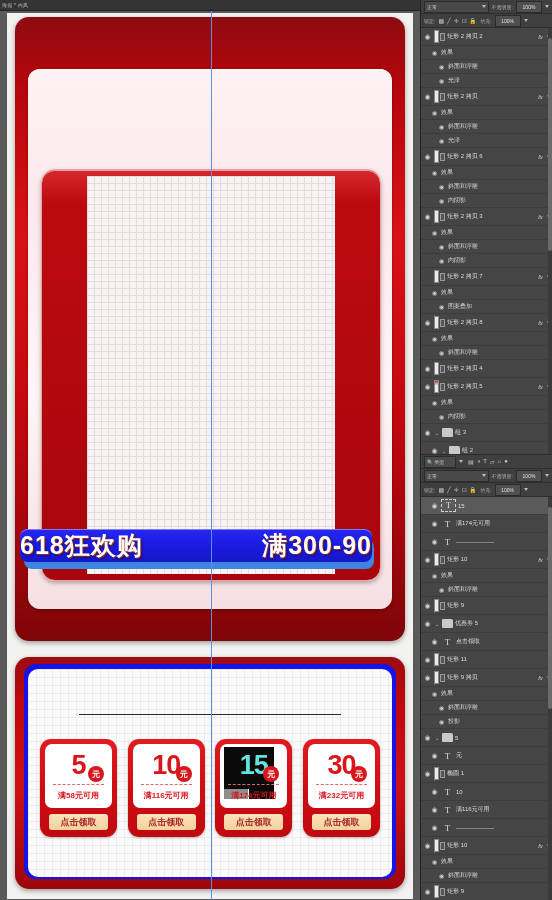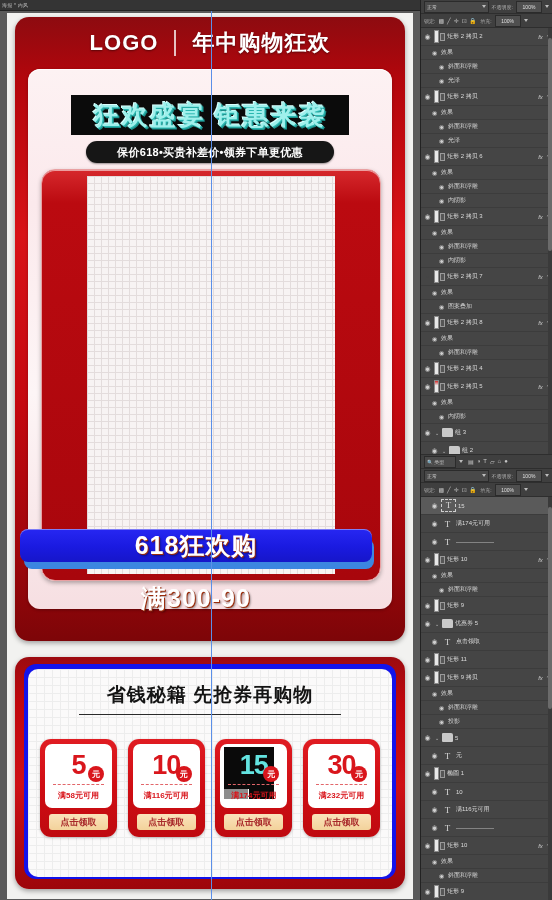--- a/index.html
+++ b/index.html
@@ -48,21 +48,21 @@
       background-color:#f7f3f3;
       background-image:linear-gradient(#e3dcdc 1px,transparent 1px),linear-gradient(90deg,#e3dcdc 1px,transparent 1px);
       background-size:7px 7px;}
 
   .bluebanner{position:absolute;left:5px;top:512px;width:355px;height:40px;}
   .bluebanner .shadow{position:absolute;left:4px;top:10px;width:350px;height:30px;border-radius:8px;
         background:#3c86e0;}
   .bluebanner .main{position:absolute;left:0;top:0;width:352px;height:33px;border-radius:8px;
         background:linear-gradient(180deg,#2727f2 0%,#1a1ae0 55%,#1616c9 100%);
         display:flex;align-items:center;justify-content:space-between;gap:20px;
-        box-shadow:inset 0 1px 0 rgba(255,255,255,.4);flex-direction:column;}
+        box-shadow:inset 0 1px 0 rgba(255,255,255,.4);}
   .bluebanner .t{font-size:25px;font-weight:bold;color:#fff;letter-spacing:1px;
         text-shadow:1px 1px 0 #9a2b0a,2px 2px 2px rgba(0,0,0,.35);}
 
   
   .card2{position:absolute;left:8px;top:644px;width:390px;height:232px;border-radius:14px;
          background:linear-gradient(180deg,#9c0b10 0%,#c0070d 20%,#ce1016 55%,#9d060b 100%);
          box-shadow:0 2px 5px rgba(0,0,0,.35);}
   .blue-outline{position:absolute;left:9px;top:7px;width:372px;height:215px;border-radius:12px;
          background:#1313ea;}
   .white-panel{position:absolute;left:13px;top:12px;width:364px;height:208px;border-radius:10px;
@@ -156,51 +156,39 @@
 
   <div class="doc-col">
     <div class="tabbar">
       <span class="tab-label">海报 * 内风</span>
     </div>
 
     <div class="canvas-wrap">
       <div class="page">
 
         <div class="card1">
-          <div class="hdr">
-            <span class="logo">LOGO</span>
-            <span class="vsep"></span>
-            <span class="hdr-title">年中购物狂欢</span>
-          </div>
 
           <div class="inner-white">
-            <div class="blackbar">
-              <span class="t">狂欢盛宴 钜惠来袭</span>
-            </div>
-            <div class="pillbar">
-              <span class="t">保价618•买贵补差价•领券下单更优惠</span>
-            </div>
             <div class="frame">
               <div class="frame-inner"></div>
             </div>
           </div>
 
           <div class="bluebanner">
             <div class="shadow"></div>
             <div class="main">
               <span class="t">618狂欢购</span>
               <span class="t">满300-90</span>
             </div>
           </div>
         </div>
 
         <div class="card2">
           <div class="blue-outline"></div>
           <div class="white-panel">
-            <div class="c2title">省钱秘籍  先抢券再购物</div>
             <div class="c2rule"></div>
             <div class="coupons" id="coupon-list">
                 <div class="cp">
                   <div class="cp-top">
                     <div class="cp-amt">5</div>
                     <div class="cp-yuan">元</div>
                     <div class="cp-dash"></div>
                     <div class="cp-cond">满58元可用</div>
                   </div>
                   <div class="cp-btn">点击领取</div>

